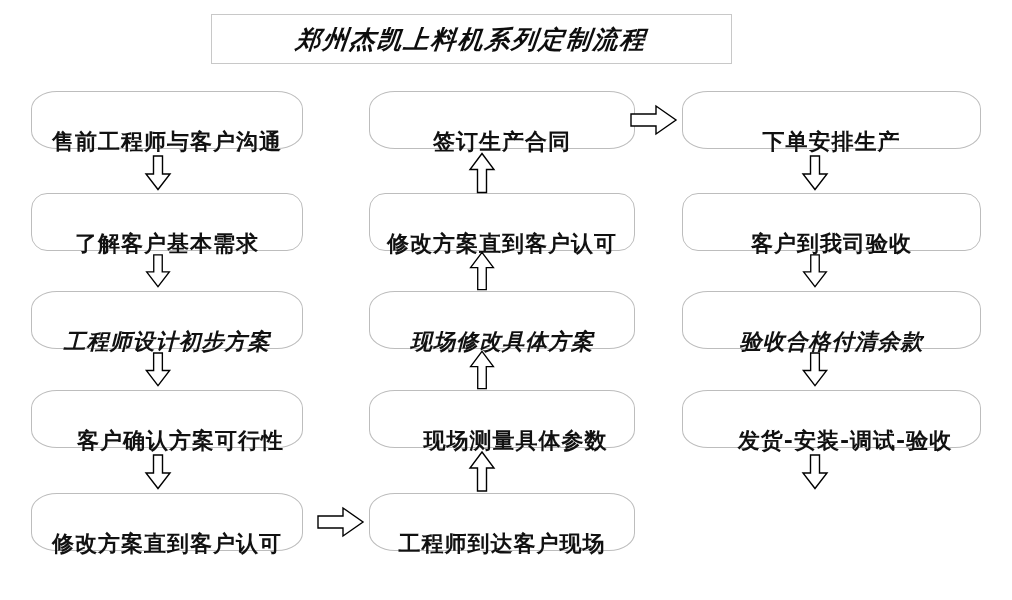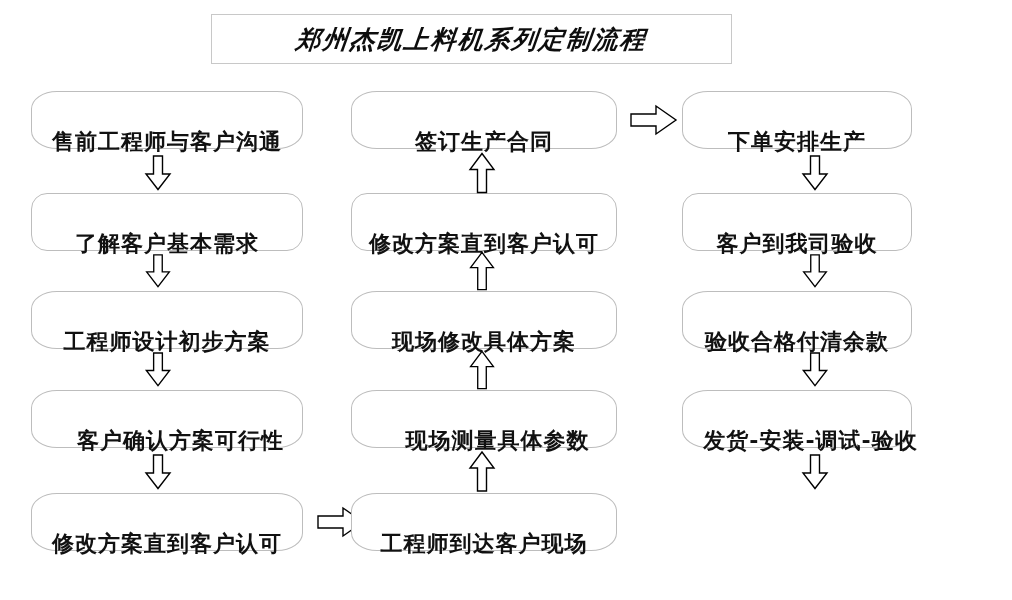--- a/index.html
+++ b/index.html
@@ -62,27 +62,27 @@
     font-weight: bold;
     color: #111111;
     white-space: nowrap;
     letter-spacing: 1px;
     line-height: 1;
     margin-top: 41px;
   }
 
   
   .col1 { left: 31px;  width: 272px; }
-  .col2 { left: 351px; width: 266px; }
-  .col3 { left: 682px; width: 230px; text-align: right; }
+  .col2 { left: 369px; width: 266px; }
+  .col3 { left: 682px; width: 299px; text-align: right; }
 
   
   .r1 { top: 91px;  height: 58px; }
   .r2 { top: 193px; height: 58px; border-radius: 16px; }
-  .r3 { top: 291px; height: 58px; }
+  .r3 { top: 291px; height: 58px; font-style: italic; }
   .r4 { top: 390px; height: 58px; padding-left: 27px; }
   .r5 { top: 493px; height: 58px; }
 
   
   .arrow {
     position: absolute;
   }
   .arrow svg { display: block; }
 </style>
 </head>

